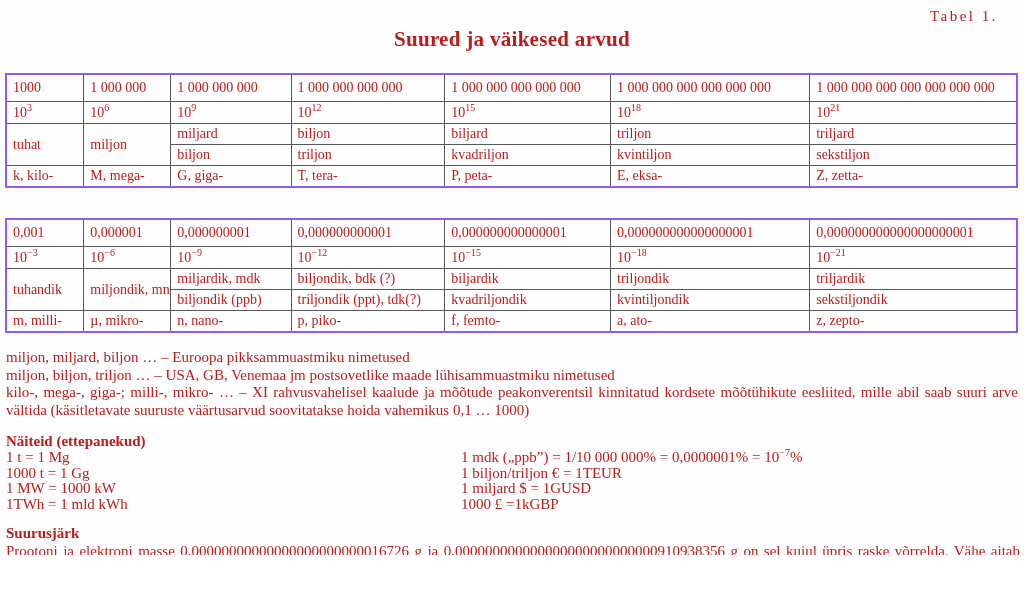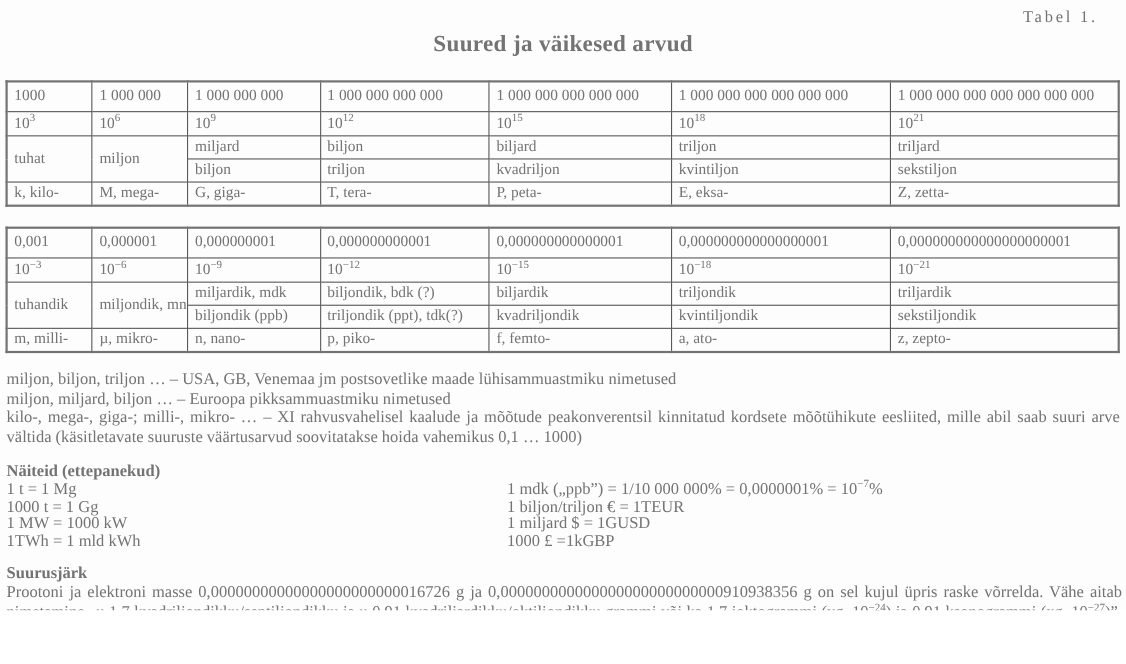--- a/index.html
+++ b/index.html
@@ -1,21 +1,21 @@
 <!DOCTYPE html>
 <html><head>
 <meta charset="utf-8">
 <style>
   html, body { margin: 0; padding: 0; background: #ffffff; }
   .page {
     position: relative;
     width: 1024px;
     height: 555px;
     background: #fdfdfd;
-    color: #737373;
+    color: #b91c1c;
     font-family: "Liberation Serif", "DejaVu Serif", serif;
     overflow: hidden;
   }
   .tabel-label {
     position: absolute;
     top: 8px;
     right: 26px;
     font-size: 15px;
     letter-spacing: 2.5px;
   }
@@ -26,24 +26,24 @@
     font-size: 21px;
     font-weight: bold;
     letter-spacing: 0.3px;
   }
   table.numtab {
     border-collapse: collapse;
     table-layout: fixed;
     width: 1013px;
     margin: 0 0 0 5px;
     font-size: 14px;
-    border: 2px solid #737373;
+    border: 2px solid #8b5cf6;
   }
   table.numtab.first { margin-top: 21px; }
-  table.numtab.second { margin-top: 18px; }
+  table.numtab.second { margin-top: 30px; }
   table.numtab td {
     border: 1px solid #585858;
     padding: 1px 6px;
     vertical-align: middle;
     overflow: hidden;
     white-space: nowrap;
   }
   tr.r-num td { height: 24px; }
   tr.r-pow td { height: 19px; }
   tr.r-name td { height: 18px; }
@@ -177,22 +177,22 @@
       <td>n, nano-</td>
       <td>p, piko-</td>
       <td>f, femto-</td>
       <td>a, ato-</td>
       <td>z, zepto-</td>
     </tr>
   </tbody>
     </table>
 
   <div class="text-block">
+    <div class="note-line">miljon, miljard, biljon … – Euroopa pikksammuastmiku nimetused</div>
     <div class="note-line">miljon, biljon, triljon … – USA, GB, Venemaa jm postsovetlike maade lühisammuastmiku nimetused</div>
-    <div class="note-line">miljon, miljard, biljon … – Euroopa pikksammuastmiku nimetused</div>
     <div class="just">kilo-, mega-, giga-; milli-, mikro- … – XI rahvusvahelisel kaalude ja mõõtude peakonverentsil kinnitatud kordsete mõõtühikute eesliited, mille abil saab suuri arve vältida (käsitletavate suuruste väärtusarvud soovitatakse hoida vahemikus 0,1 … 1000)</div>
   </div>
 
   <div class="examples">
     <div class="examples-head">Näiteid (ettepanekud)</div>
     <div class="ex-grid">
       <div>
         <div class="ex-line">1 t = 1 Mg</div>
         <div class="ex-line">1000 t = 1 Gg</div>
         <div class="ex-line">1 MW = 1000 kW</div>

